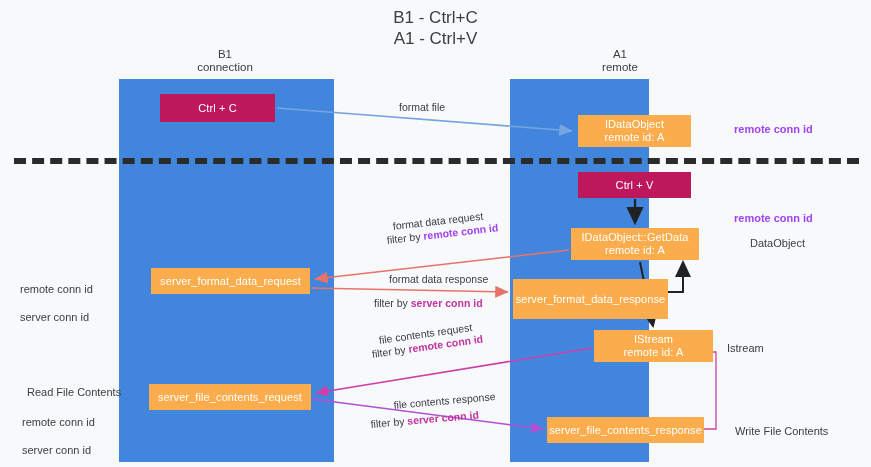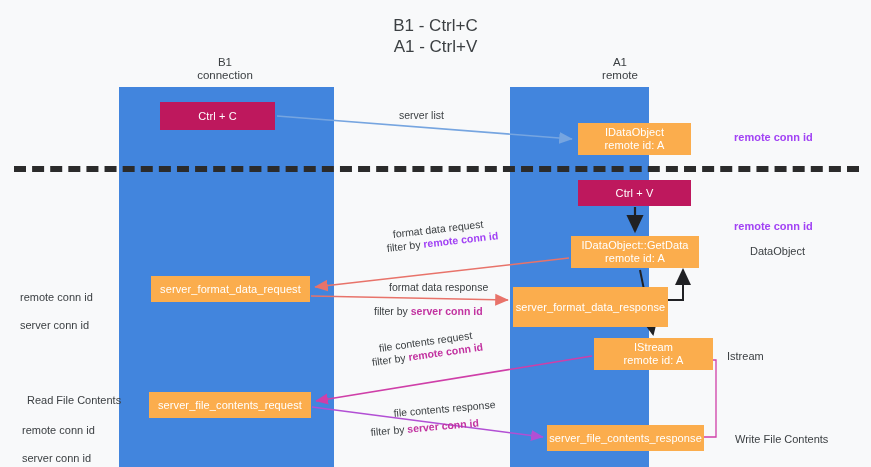--- a/index.html
+++ b/index.html
@@ -4,21 +4,21 @@
 <style>
   html,body{margin:0;padding:0;}
   body{
     width:871px;height:467px;
     background:#f8f9fa;
     font-family:"Liberation Sans", sans-serif;
     color:#3c4043;
     overflow:hidden;
     position:relative;
   }
-  #canvas{position:absolute;inset:0;margin-top:8px;}
+  #canvas{position:absolute;inset:0;}
 
   
   .lane{position:absolute;background:#4285dd;}
   .lane-b1{left:119px;top:79px;width:215px;height:383px;}
   .lane-a1{left:510px;top:79px;width:139px;height:383px;}
 
   
   .diagram-title{
     position:absolute;left:0;right:0;top:7px;
     text-align:center;font-size:17px;line-height:21px;color:#3c4043;
@@ -167,21 +167,21 @@
   <div class="anno a-left-ids">
     <span class="purple">remote conn id</span><br>
     <span class="green-t">server conn id</span>
   </div>
   <div class="anno plain a-read">Read File Contents</div>
   <div class="anno a-left-ids2">
     <span class="purple">remote conn id</span><br>
     <span class="green-t">server conn id</span>
   </div>
 
-  <div class="elabel l-formatlist">server list</div>
+  <div class="elabel l-formatlist">format file</div>
 
   <div class="elabel l-fdreq">format data request</div>
   <div class="elabel l-fdreq2">
     <span>filter by </span><b class="b-purple">remote conn id</b>
   </div>
 
   <div class="elabel l-fdresp">format data response</div>
   <div class="elabel l-fdresp2">
     <span>filter by </span><b class="b-magenta">server conn id</b>
   </div>

